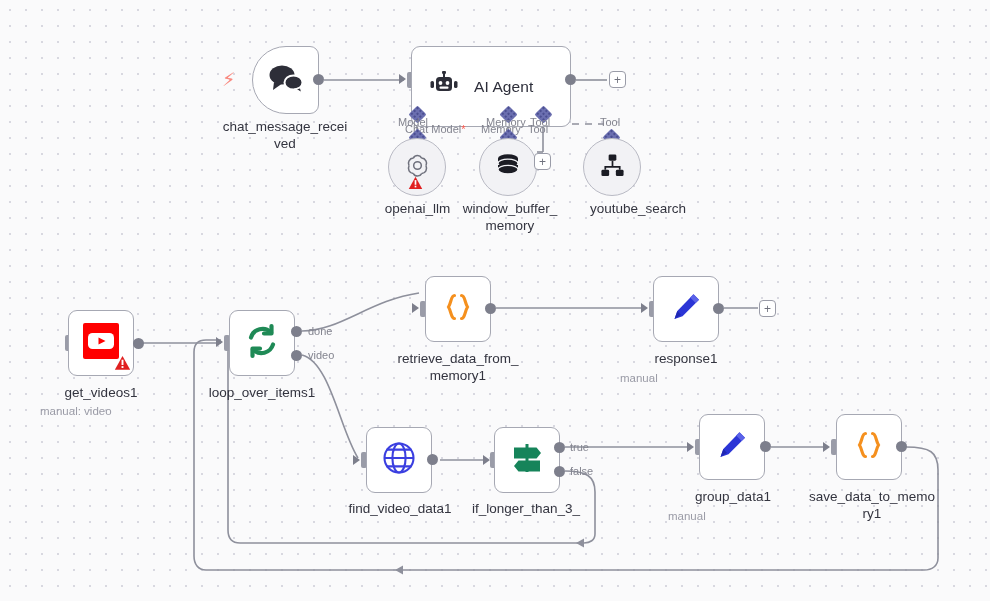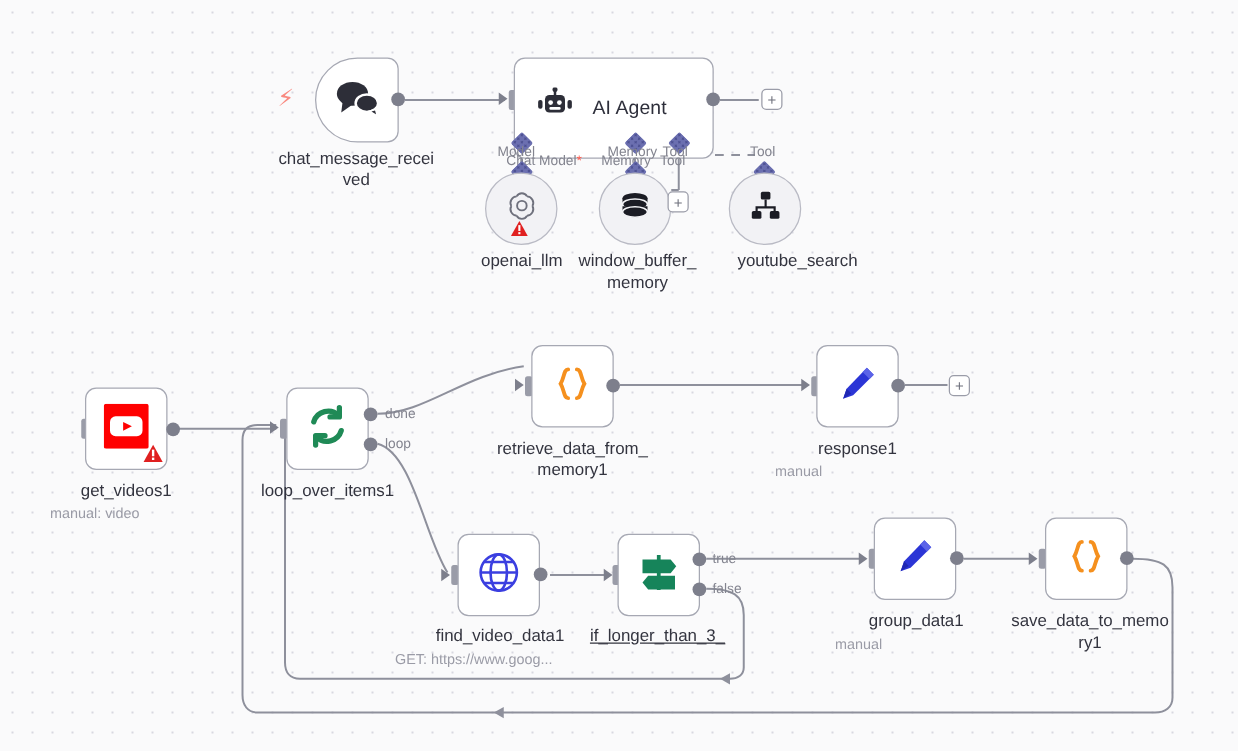--- a/index.html
+++ b/index.html
@@ -273,21 +273,21 @@
         <path d="M7 14.5 A12 12 0 0 1 27 9.5"></path>
         <path d="M29 21.5 A12 12 0 0 1 9 26.5"></path>
         <path d="M27.5 3 L27.5 10.5 L20 10.5" stroke-linejoin="round"></path>
         <path d="M8.5 33 L8.5 25.5 L16 25.5" stroke-linejoin="round"></path>
       </svg>
     </span>
   </div>
   <div class="dot-out" style="left:291px;top:326px;"></div>
   <div class="dot-out" style="left:291px;top:350px;"></div>
   <div class="conn-label" style="left:308px;top:325px;">done</div>
-  <div class="conn-label" style="left:308px;top:349px;">loop</div>
+  <div class="conn-label" style="left:308px;top:349px;">video</div>
   <div class="nlabel" style="left:192px;top:384px;width:140px;">loop_over_items1</div>
 
   <div class="arrow-in" style="left:412px;top:303px;"></div>
   <div class="port-in" style="left:420px;top:301px;"></div>
   <div class="node sq" style="left:425px;top:276px;">
     <span>
       <svg width="34" height="34" viewBox="0 0 34 34" fill="none" stroke="#f5901e" stroke-width="3.1" stroke-linecap="round">
         <path d="M13.5 5.5 C10 5.5 10.5 12 7.5 17 C10.5 22 10 28.5 13.5 28.5"></path>
         <path d="M20.5 5.5 C24 5.5 23.5 12 26.5 17 C23.5 22 24 28.5 20.5 28.5"></path>
       </svg>
@@ -319,38 +319,37 @@
     <span>
       <svg width="36" height="36" viewBox="0 0 36 36" fill="none" stroke="#3b3fe0" stroke-width="2.1">
         <circle cx="18" cy="18" r="14.5"></circle>
         <ellipse cx="18" cy="18" rx="6.6" ry="14.5"></ellipse>
         <path d="M3.5 18 H32.5 M5.6 9.6 H30.4 M5.6 26.4 H30.4"></path>
       </svg>
     </span>
   </div>
   <div class="dot-out" style="left:427px;top:454px;"></div>
   <div class="nlabel" style="left:332px;top:500px;width:136px;">find_video_data1</div>
-  <div class="nsub" style="left:316px;top:521px;width:170px;">GET: https://www.goog...</div>
 
   <div class="arrow-in" style="left:483px;top:455px;"></div>
   <div class="port-in" style="left:490px;top:452px;"></div>
   <div class="node sq" style="left:494px;top:427px;">
     <span>
       <svg width="36" height="34" viewBox="0 0 36 34">
         <rect x="16.5" y="3" width="3" height="28" fill="#16845a"></rect>
         <path d="M5 6.5 H27.5 L32 12 L27.5 17.5 H5 Z" fill="#16845a"></path>
         <path d="M31 19.5 H9.5 L5 25 L9.5 30.5 H31 Z" fill="#16845a"></path>
       </svg>
     </span>
   </div>
   <div class="dot-out" style="left:554px;top:442px;"></div>
   <div class="dot-out" style="left:554px;top:466px;"></div>
   <div class="conn-label" style="left:570px;top:441px;">true</div>
   <div class="conn-label" style="left:570px;top:465px;">false</div>
-  <div class="nlabel" style="left:460px;top:500px;width:132px;text-decoration:underline;">if_longer_than_3_</div>
+  <div class="nlabel" style="left:460px;top:500px;width:132px;">if_longer_than_3_</div>
 
   <div class="arrow-in" style="left:687px;top:442px;"></div>
   <div class="port-in" style="left:695px;top:439px;"></div>
   <div class="node sq" style="left:699px;top:414px;">
     <span>
       <svg width="34" height="34" viewBox="0 0 34 34">
         <path d="M24.5 4.2 L30 9.7 L13.5 26.2 L5.5 29 L8.3 21 Z" fill="#2b35d6"></path>
         <path d="M5.5 29 L8.3 21 L12 24.8 Z" fill="#1f27b3"></path>
         <path d="M24.5 4.2 L30 9.7 L26.6 13.1 L21.1 7.6 Z" fill="#5b63e8"></path>
       </svg>

